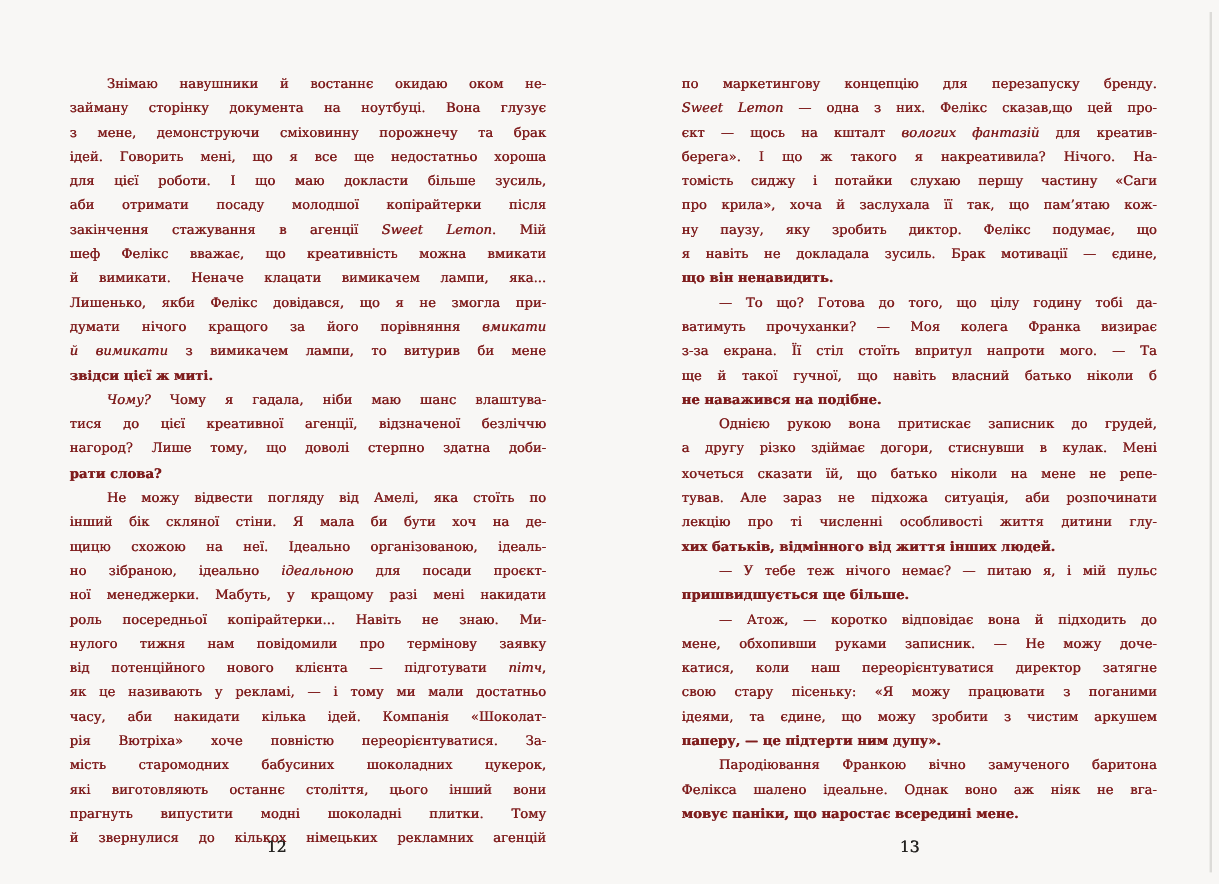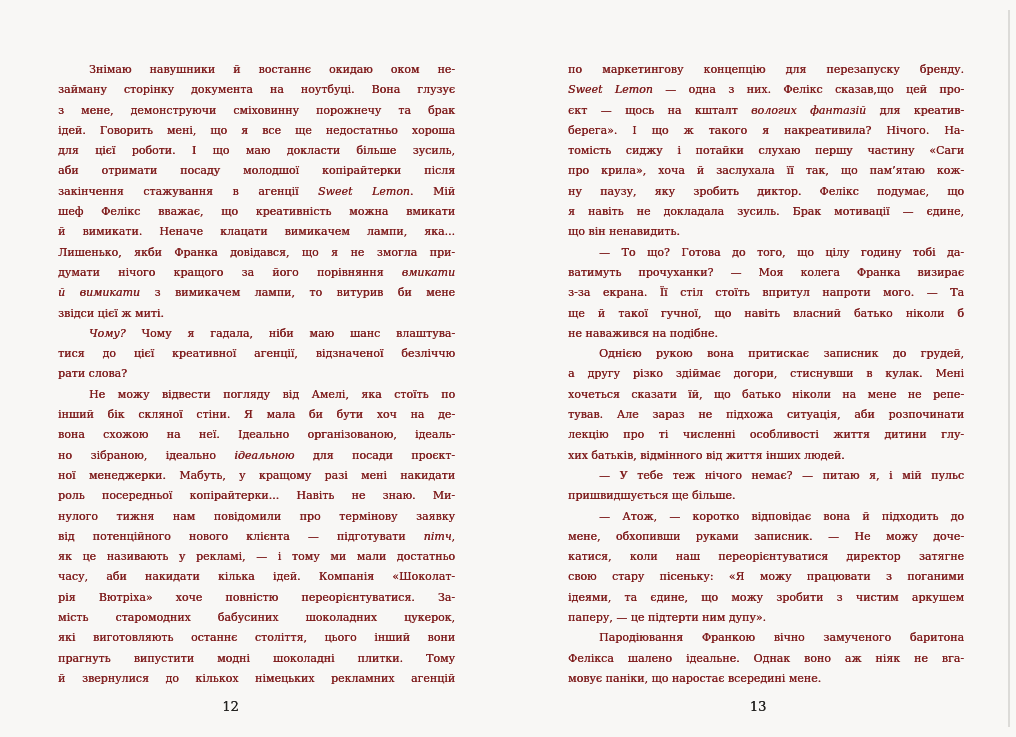--- a/index.html
+++ b/index.html
@@ -21,21 +21,21 @@
     color:#7f1d1d;
     text-shadow:0.35px 0 0 currentColor;
   }
   .page.left  .text-col{left:58px;width:397px;}
   .page.right .text-col{left:60px;width:396px;} 
   .line{
     text-align:justify;
     text-align-last:justify;
     white-space:nowrap;
   }
-  .line.end{text-align-last:left;}
+  .line.end{text-align-last:left;font-weight:bold;}
   .line.indent{padding-left:31px;}
   .it{font-style:italic;}
   .page-num{
     position:absolute;
     top:699px;
     font-size:13px;
     color:#242321;
     text-align:center;
     text-shadow:0.3px 0 0 currentColor;
   }
@@ -57,30 +57,31 @@
     <div class="text-col">
         <div class="line indent"><span>Знімаю навушники й востаннє окидаю оком не-</span></div>
         <div class="line"><span>займану сторінку документа на ноутбуці. Вона глузує</span></div>
         <div class="line"><span>з мене, демонструючи сміховинну порожнечу та брак</span></div>
         <div class="line"><span>ідей. Говорить мені, що я все ще недостатньо хороша</span></div>
         <div class="line"><span>для цієї роботи. І що маю докласти більше зусиль,</span></div>
         <div class="line"><span>аби отримати посаду молодшої копірайтерки після</span></div>
         <div class="line"><span>закінчення стажування в агенції </span><span class="it">Sweet Lemon</span><span>. Мій</span></div>
         <div class="line"><span>шеф Фелікс вважає, що креативність можна вмикати</span></div>
         <div class="line"><span>й вимикати. Неначе клацати вимикачем лампи, яка...</span></div>
-        <div class="line"><span>Лишенько, якби Франка довідався, що я не змогла при-</span></div>
+        <div class="line"><span>Лишенько, якби Фелікс довідався, що я не змогла при-</span></div>
         <div class="line"><span>думати нічого кращого за його порівняння </span><span class="it">вмикати</span></div>
         <div class="line"><span class="it">й вимикати</span><span> з вимикачем лампи, то витурив би мене</span></div>
         <div class="line end"><span>звідси цієї ж миті.</span></div>
         <div class="line indent"><span class="it">Чому?</span><span> Чому я гадала, ніби маю шанс влаштува-</span></div>
         <div class="line"><span>тися до цієї креативної агенції, відзначеної безліччю</span></div>
+        <div class="line"><span>нагород? Лише тому, що доволі стерпно здатна доби-</span></div>
         <div class="line end"><span>рати слова?</span></div>
         <div class="line indent"><span>Не можу відвести погляду від Амелі, яка стоїть по</span></div>
         <div class="line"><span>інший бік скляної стіни. Я мала би бути хоч на де-</span></div>
-        <div class="line"><span>вона схожою на неї. Ідеально організованою, ідеаль-</span></div>
+        <div class="line"><span>щицю схожою на неї. Ідеально організованою, ідеаль-</span></div>
         <div class="line"><span>но зібраною, ідеально </span><span class="it">ідеальною</span><span> для посади проєкт-</span></div>
         <div class="line"><span>ної менеджерки. Мабуть, у кращому разі мені накидати</span></div>
         <div class="line"><span>роль посередньої копірайтерки... Навіть не знаю. Ми-</span></div>
         <div class="line"><span>нулого тижня нам повідомили про термінову заявку</span></div>
         <div class="line"><span>від потенційного нового клієнта — підготувати </span><span class="it">пітч</span><span>,</span></div>
         <div class="line"><span>як це називають у рекламі, — і тому ми мали достатньо</span></div>
         <div class="line"><span>часу, аби накидати кілька ідей. Компанія «Шоколат-</span></div>
         <div class="line"><span>рія Вютріха» хоче повністю переорієнтуватися. За-</span></div>
         <div class="line"><span>мість старомодних бабусиних шоколадних цукерок,</span></div>
         <div class="line"><span>які виготовляють останнє століття, цього інший вони</span></div>

